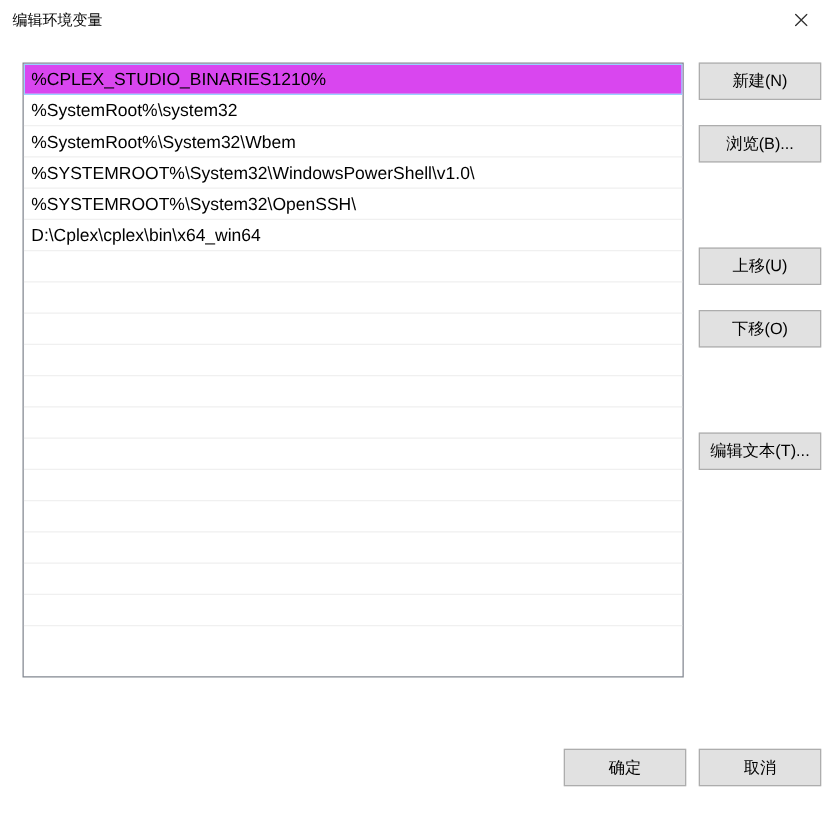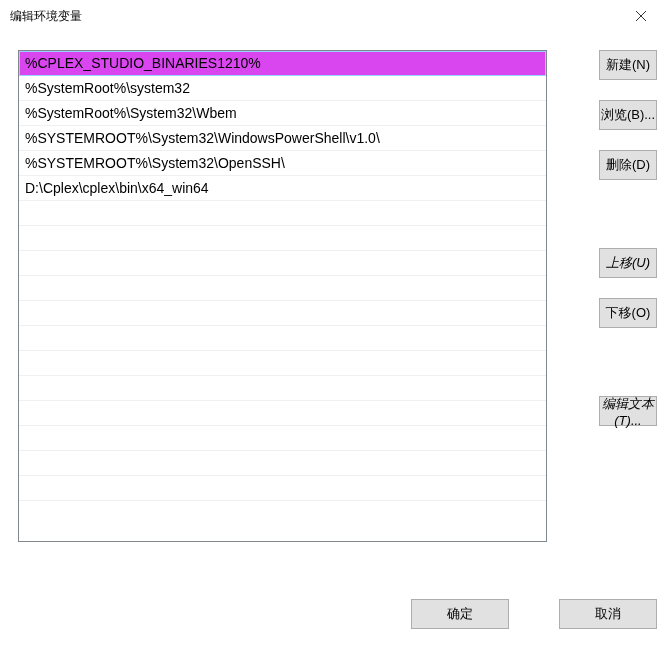--- a/index.html
+++ b/index.html
@@ -71,24 +71,23 @@
       height: 30px;
       background: #e1e1e1;
       border: 1px solid #adadad;
       font-size: 13px;
       font-family: inherit;
       color: #000;
       cursor: pointer;
       display: flex;
       align-items: center;
       justify-content: center;
-      margin-left: 40px;
     }
     .gap-small { margin-top: 20px; }
-    .gap-large { margin-top: 68px; font-style: italic; }
+    .gap-large { margin-top: 68px; }
     .footer {
       height: 54px;
       display: flex;
       justify-content: flex-end;
       align-items: center;
       gap: 10px;
       padding-right: 0;
     }
     .footer .btn { width: 98px; }
     .empty-rows .list-item { border-bottom: 1px solid #f0f0f0; }
@@ -126,21 +125,20 @@
           <div class="list-item"></div>
           <div class="list-item"></div>
         <div class="list-item"></div>
           <div class="list-item"></div>
           <div class="list-item"></div>
       </div>
     </div>
     <div class="side-buttons">
       <button class="btn">新建(N)</button>
       <button class="btn gap-small">浏览(B)...</button>
-      <button class="btn gap-small">删除(D)</button>
       <button class="btn gap-large">上移(U)</button>
       <button class="btn gap-small">下移(O)</button>
       <button class="btn gap-large">编辑文本(T)...</button>
     </div>
   </div>
   <div class="footer">
     <button class="btn">确定</button>
     <button class="btn">取消</button>
   </div>
 </div>

